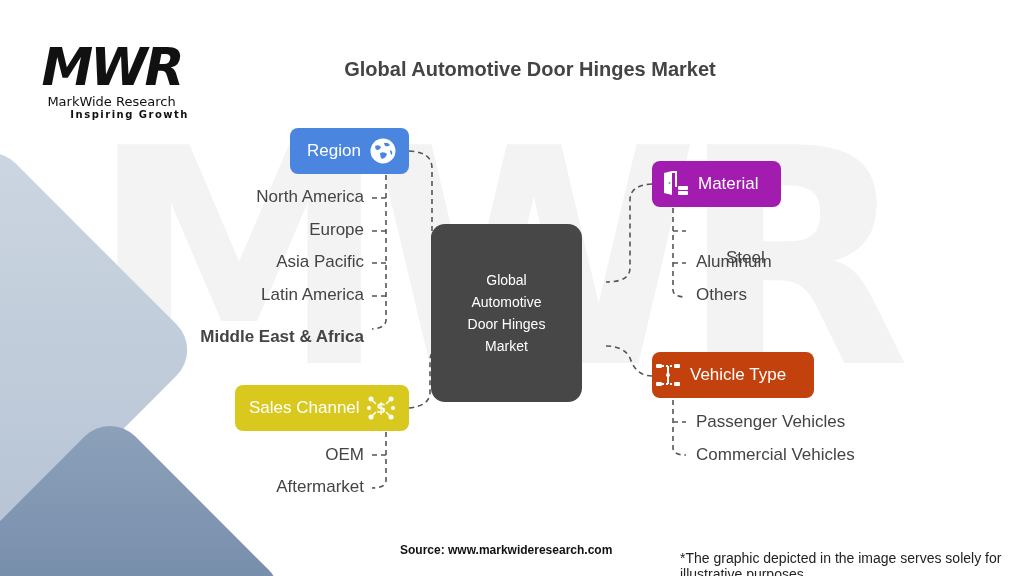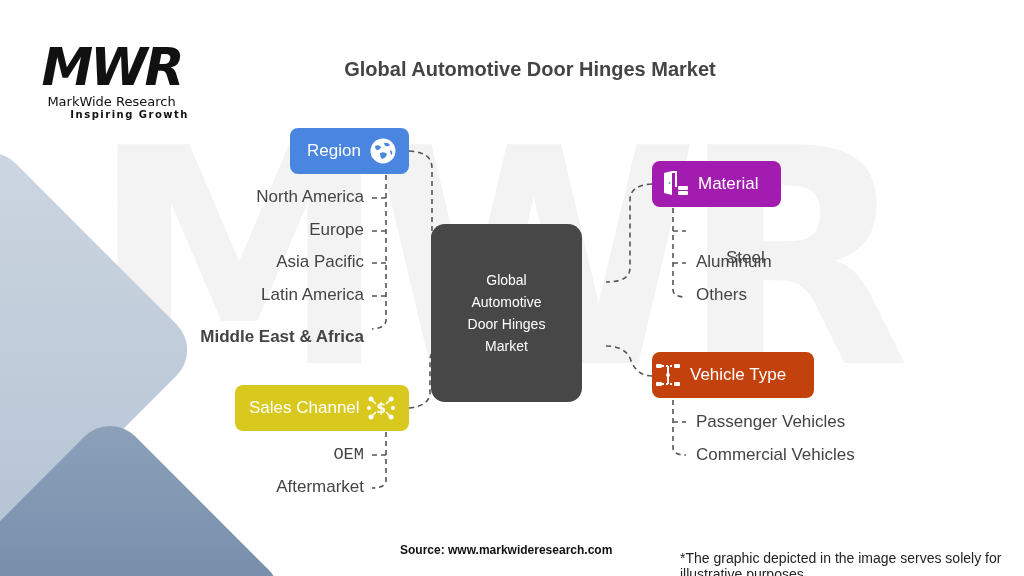--- a/index.html
+++ b/index.html
@@ -104,21 +104,21 @@
       <circle cx="2" cy="14" r="2" stroke="none"></circle>
         <circle cx="26" cy="14" r="2" stroke="none"></circle>
       <line x1="5" y1="6" x2="9" y2="10" stroke-width="1.5"></line>
         <line x1="23" y1="6" x2="19" y2="10" stroke-width="1.5"></line>
       <line x1="5" y1="22" x2="9" y2="18" stroke-width="1.5"></line>
         <line x1="23" y1="22" x2="19" y2="18" stroke-width="1.5"></line>
     </svg>
   </span>
 </div>
 
-<div class="leaf r" style="right:660px; top:445px;font-family:Liberation Mono, monospace;">OEM</div>
+<div class="leaf r" style="right:660px; top:445px;">OEM</div>
 <div class="leaf r" style="right:660px; top:477px;">Aftermarket</div>
 
 <div class="chip" style="left:652px; top:161px; width:129px; background:#a21caf; padding-left:10px; box-sizing:border-box;">
   <span style="margin-right:8px;">
     <svg width="28" height="28" viewBox="0 0 28 28" fill="#fff">
       <path d="M2 3 L10 1 L10 25 L2 23Z"></path>
       <rect x="10" y="1" width="3" height="2"></rect>
       <rect x="13" y="1" width="2" height="16"></rect>
       <rect x="16" y="16" width="10" height="4" rx="1"></rect>
       <rect x="16" y="21" width="10" height="4" rx="1"></rect>

